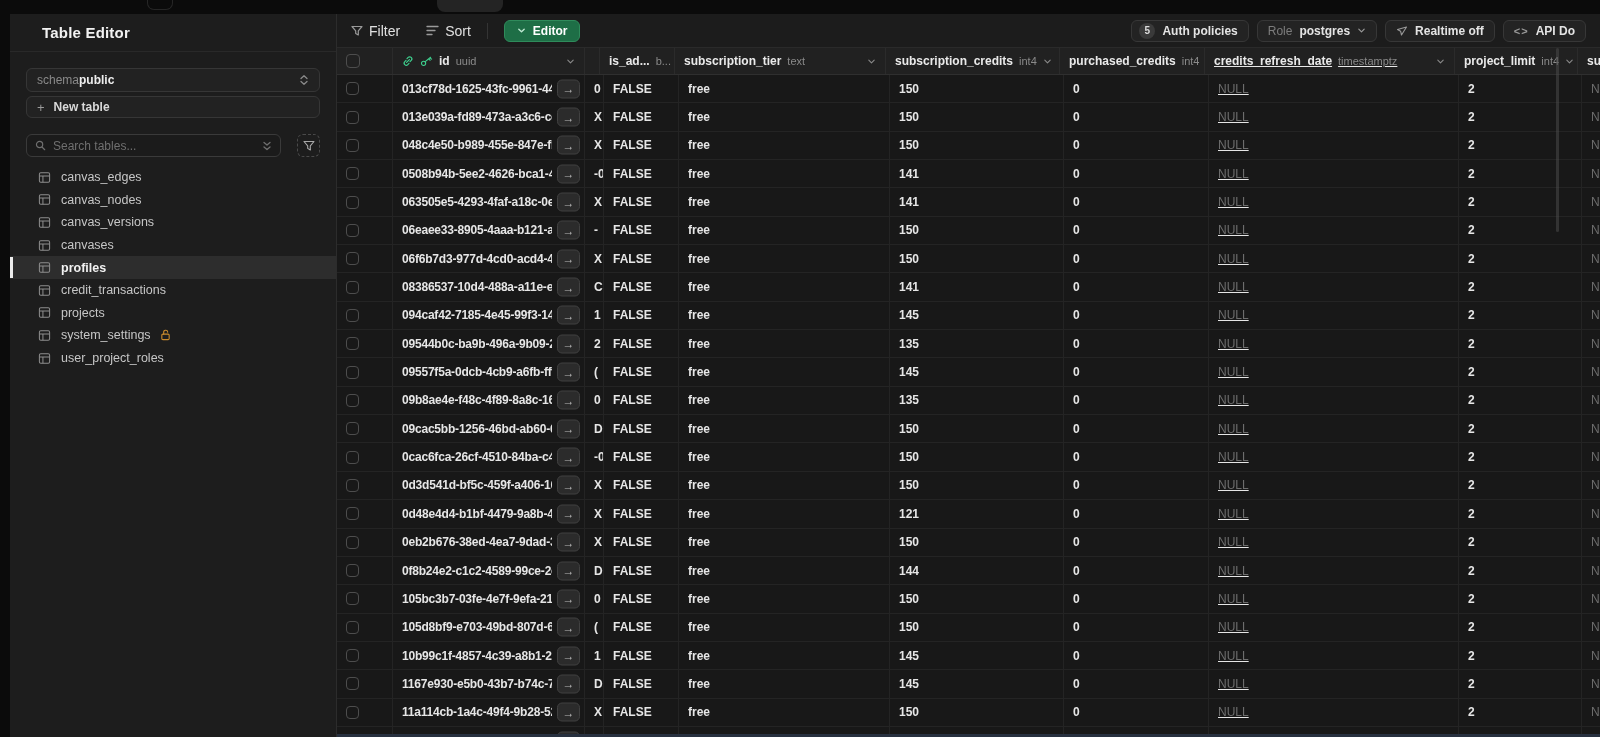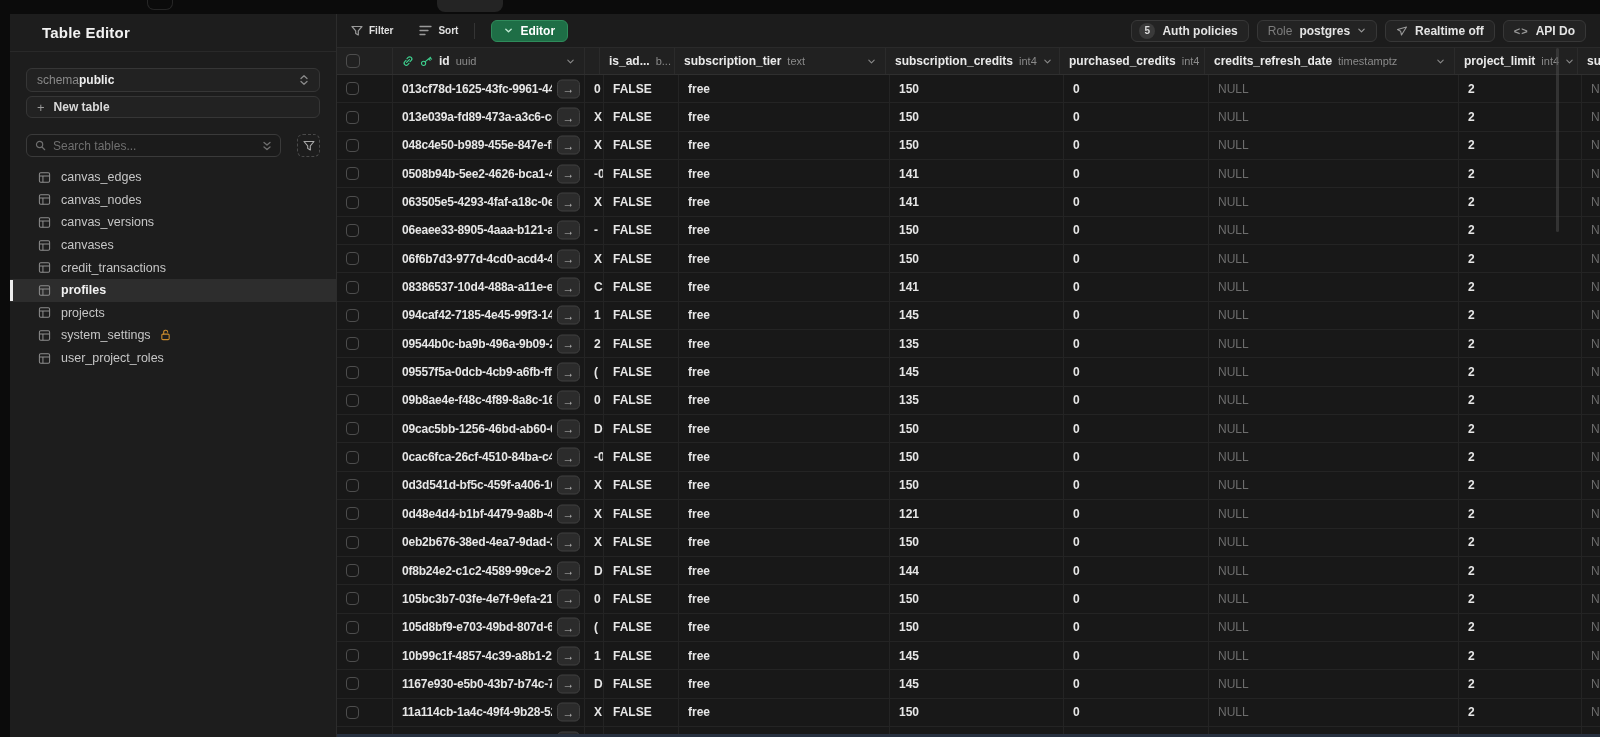--- a/index.html
+++ b/index.html
@@ -44,21 +44,21 @@
   .side-item .tbl-ic{ color:#8d8d8d; margin-right:10px; display:flex; }
   .side-item.selected{ background:#2d2d2d; color:#f1f1f1; font-weight:700; }
   .side-item.selected::before{ content:""; position:absolute; left:0; top:1px; bottom:1px; width:3px; background:#ededed; }
   .lock-ic{ display:none; margin-left:9px; color:#c98a2c; }
   .lock-ic.visible{ display:flex; }
 
   
   .main{ position:absolute; left:337px; top:14px; width:1263px; height:723px; background:#181818; overflow:hidden; }
   .toolbar{ height:34px; background:#1c1c1c; border-bottom:1px solid #2a2a2a;
     display:flex; align-items:center; padding:0 14px; }
-  .tb-btn{ display:flex; align-items:center; gap:6px; font-size:10px; font-weight:700; color:#e0e0e0; }
+  .tb-btn{ display:flex; align-items:center; gap:6px; font-size:14px; font-weight:400; color:#e0e0e0; }
   .tb-btn .ic{ color:#9a9a9a; display:flex; }
   .tb-sep{ width:1px; height:16px; background:#343434; margin:0 16px; }
   .btn-insert{ height:22px; background:#1e6e46; border:1px solid #2f8b5b; border-radius:6px;
     display:flex; align-items:center; gap:7px; padding:0 12px; font-size:12px; font-weight:700; color:#fff; }
   .btn-insert .ic{ color:#bfe8d2; display:flex; }
   .toolbar-right{ margin-left:auto; display:flex; align-items:center; gap:8px; white-space:nowrap; }
   .chip{ height:22px; border:1px solid #373737; background:#232323; border-radius:6px;
     display:flex; align-items:center; gap:7px; padding:0 10px; font-size:12px; color:#e3e3e3; font-weight:700; }
   .chip .badge{ width:16px; height:16px; border-radius:50%; background:#3a3a3a; color:#dcdcdc;
     font-size:10px; font-weight:700; display:flex; align-items:center; justify-content:center; margin-left:-3px; }
@@ -68,21 +68,21 @@
 
   
   .grid-header{ height:27px; display:flex; background:#212121; border-bottom:1px solid #2f2f2f; }
   .hcell{ display:flex; align-items:center; gap:6px; padding:0 9px; border-right:1px solid #2b2b2b;
     font-size:12px; overflow:hidden; white-space:nowrap; flex:none; }
   .hcell .cname{ color:#eaeaea; font-weight:700; }
   .hcell .ctype{ color:#8a8a8a; font-size:11px; }
   .hcell .chev{ margin-left:auto; color:#8a8a8a; display:flex; }
   .col-check{ width:56px; } .col-id{ width:192px; } .col-sliver{ width:15px; padding:0 1px; }
   .col-admin{ width:75px; } .col-tier{ width:211px; } .col-subcred{ width:174px; }
-  .col-purch{ width:145px; } .col-refresh{ width:250px; } .col-limit{ width:123px; }
+  .col-purch{ width:145px; } .col-refresh{ width:250px;text-decoration:underline; } .col-limit{ width:123px; }
   .col-last{ flex:1 1 auto; border-right:none; }
   .hd-check{ justify-content:flex-start; padding-left:9px; }
   .checkbox{ width:14px; height:14px; border:1px solid #4d4d4d; border-radius:4px; background:transparent; flex:none; }
   .grid-row .checkbox{ width:13px; height:13px; }
 
   .grid-body{ }
   .grid-row{ height:28.35px; display:flex; background:#181818; border-bottom:1px solid #242424;
     font-size:12px; color:#e6e6e6; }
   .cell{ display:flex; align-items:center; padding:0 9px; border-right:1px solid #242424;
     overflow:hidden; white-space:nowrap; flex:none; }
@@ -195,39 +195,39 @@
           <span class="tbl-ic">
             <svg width="13" height="13" viewBox="0 0 14 14">
               <rect x="1.5" y="2" width="11" height="10" rx="1.5" stroke="currentColor" fill="none" stroke-width="1.1"></rect>
               <path d="M1.5 5.4 H12.5 M5.3 5.4 V12" stroke="currentColor" stroke-width="1.1"></path>
             </svg>
           </span>
           <span>canvases</span>
 
         </div>
 
+        <div class="side-item selected">
+          <span class="tbl-ic">
+            <svg width="13" height="13" viewBox="0 0 14 14">
+              <rect x="1.5" y="2" width="11" height="10" rx="1.5" stroke="currentColor" fill="none" stroke-width="1.1"></rect>
+              <path d="M1.5 5.4 H12.5 M5.3 5.4 V12" stroke="currentColor" stroke-width="1.1"></path>
+            </svg>
+          </span>
+          <span>profiles</span>
+
+        </div>
+
         <div class="side-item">
           <span class="tbl-ic">
             <svg width="13" height="13" viewBox="0 0 14 14">
               <rect x="1.5" y="2" width="11" height="10" rx="1.5" stroke="currentColor" fill="none" stroke-width="1.1"></rect>
               <path d="M1.5 5.4 H12.5 M5.3 5.4 V12" stroke="currentColor" stroke-width="1.1"></path>
             </svg>
           </span>
           <span>credit_transactions</span>
-
-        </div>
-
-        <div class="side-item selected">
-          <span class="tbl-ic">
-            <svg width="13" height="13" viewBox="0 0 14 14">
-              <rect x="1.5" y="2" width="11" height="10" rx="1.5" stroke="currentColor" fill="none" stroke-width="1.1"></rect>
-              <path d="M1.5 5.4 H12.5 M5.3 5.4 V12" stroke="currentColor" stroke-width="1.1"></path>
-            </svg>
-          </span>
-          <span>profiles</span>
 
         </div>
 
         <div class="side-item">
           <span class="tbl-ic">
             <svg width="13" height="13" viewBox="0 0 14 14">
               <rect x="1.5" y="2" width="11" height="10" rx="1.5" stroke="currentColor" fill="none" stroke-width="1.1"></rect>
               <path d="M1.5 5.4 H12.5 M5.3 5.4 V12" stroke="currentColor" stroke-width="1.1"></path>
             </svg>
           </span>

